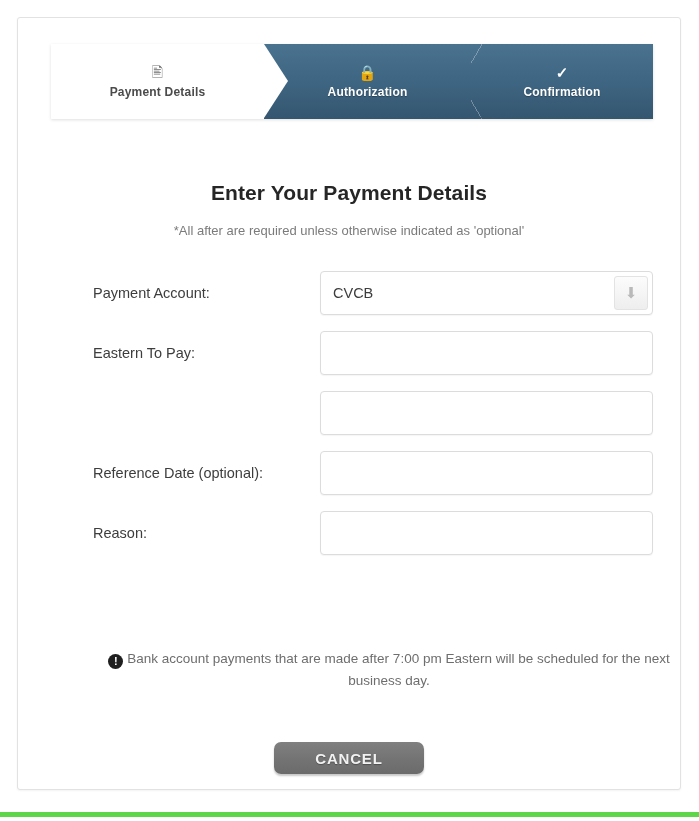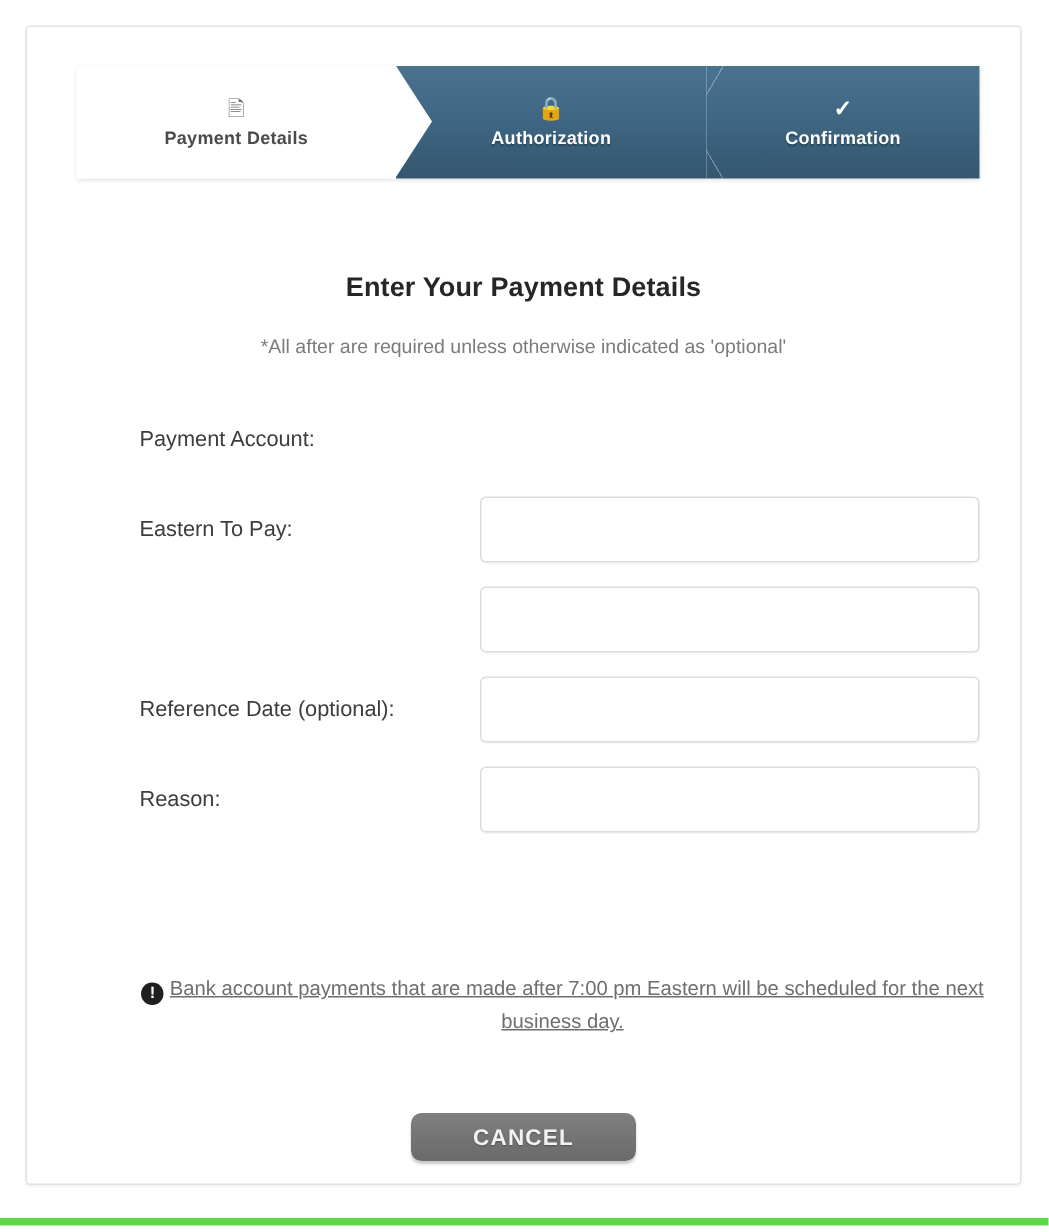--- a/index.html
+++ b/index.html
@@ -139,21 +139,21 @@
 
   .lock-glyph { font-size: 15px; }
   .check-glyph { font-size: 15px; font-weight: bold; }
 
   
   #form-title {
     position: absolute;
     left: 0; right: 0;
     top: 163px;
     text-align: center;
-    font-size: 18px;
+    font-size: 21px;
     font-weight: bold;
     color: #262626;
     letter-spacing: 0.1px;
   }
   #form-subtitle {
     position: absolute;
     left: 0; right: 0;
     top: 205px;
     text-align: center;
     font-size: 13px;
@@ -225,28 +225,27 @@
     align-items: center;
     justify-content: center;
     font-size: 15px;
     color: #b9b9b9;
     box-sizing: border-box;
   }
 
   
   #notice {
     position: absolute;
-    left: 62px;
+    left: 76px;
     top: 630px;
     width: 590px;
     font-size: 13.5px;
     color: #6e6e6e;
     line-height: 22px;
     text-align: center;
-    text-decoration: underline;
   }
   #notice-icon {
     display: inline-block;
     width: 15px;
     height: 15px;
     border-radius: 50%;
     background: #1f1f1f;
     color: #ffffff;
     font-size: 11px;
     line-height: 15px;
@@ -314,20 +313,24 @@
 
     </div>
 
     <div id="form-title">Enter Your Payment Details</div>
     <div id="form-subtitle">*All after are required unless otherwise indicated as 'optional'</div>
 
     <div id="form-fields">
 
       <div class="field-row">
         <div class="field-label">Payment Account:</div>
+        <div class="field-control" id="field-control-payment-account">
+          <span id="select-value-payment-account">CVCB</span>
+          <span id="select-arrow-payment-account">⬇</span>
+        </div>
       </div>
 
       <div class="field-row">
         <div class="field-label">Eastern To Pay:</div>
         <div class="field-control">
           <input class="field-input" type="text" value="" style="">
         </div>
       </div>
 
 

